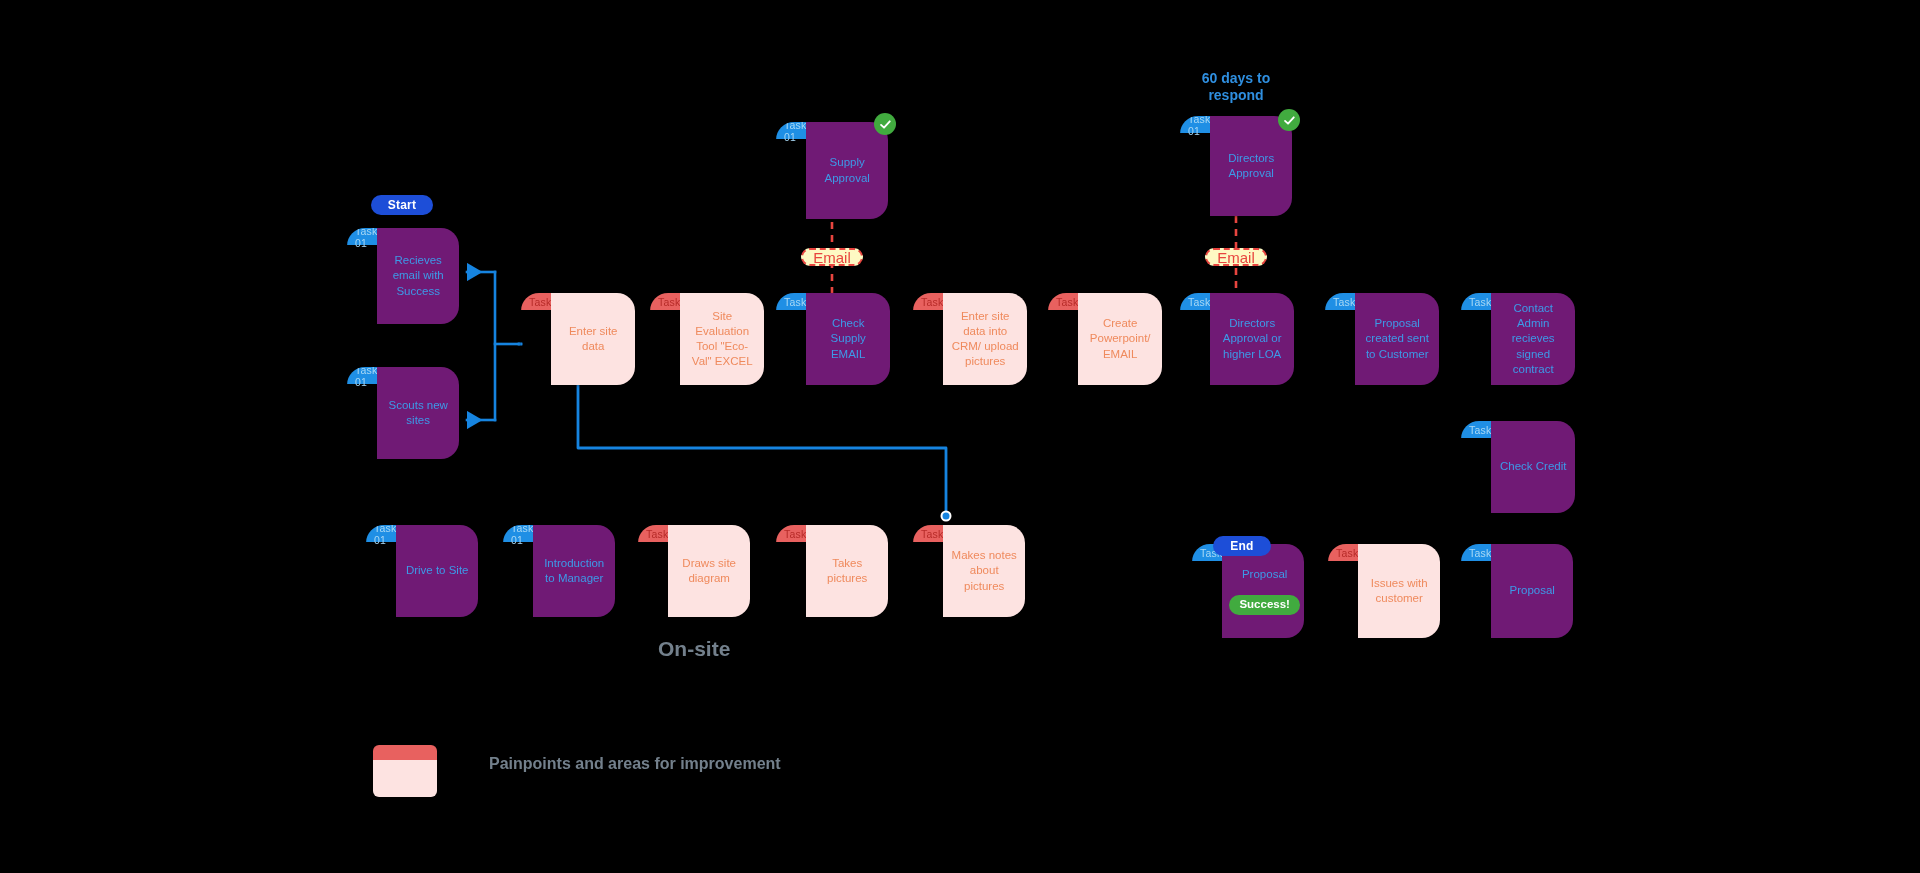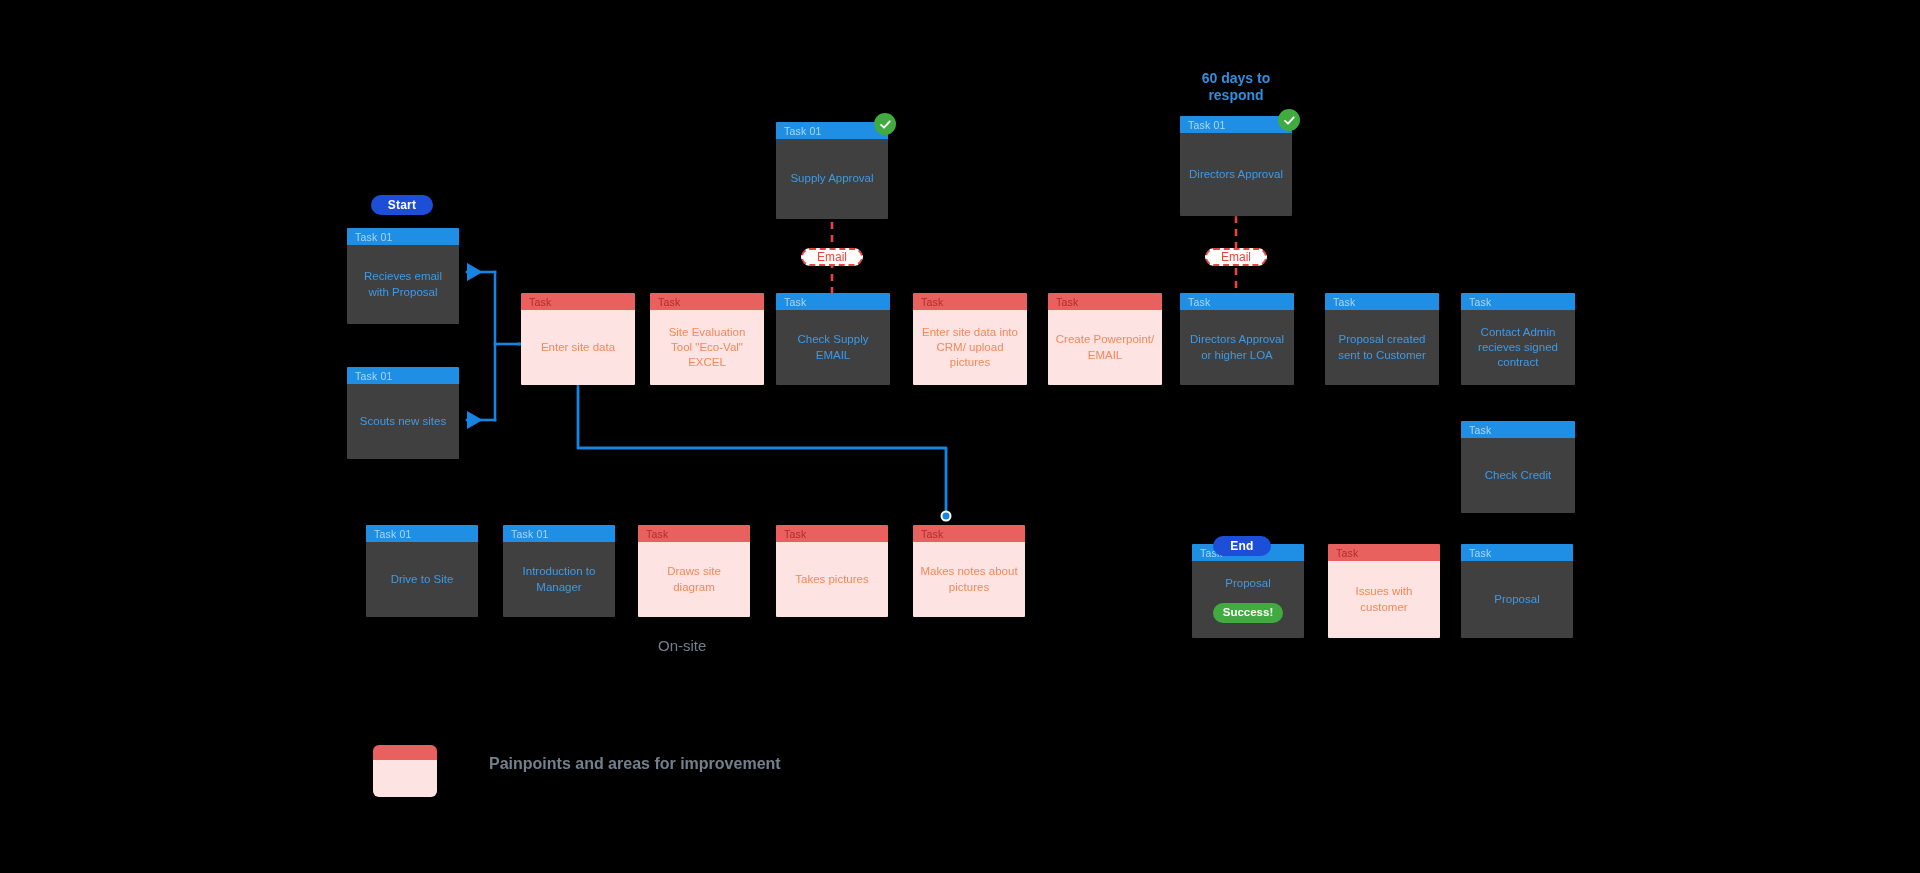--- a/index.html
+++ b/index.html
@@ -33,24 +33,23 @@
   .card {
     position: absolute;
     border-radius: 7px;
     overflow: visible;
     z-index: 3;
     box-sizing: border-box;
   }
   .card-inner {
     width: 100%;
     height: 100%;
-    border-radius: 1px;
+    border-radius: 18px;
     overflow: hidden;
     display: flex;
-    flex-direction: column;
     box-shadow: 0 1px 3px rgba(0,0,0,0.35);
   }
   .card-header {
     height: 17px;
     flex: 0 0 17px;
     display: flex;
     align-items: center;
     padding-left: 8px;
     font-size: 10.5px;
     letter-spacing: 0.2px;
@@ -67,21 +66,21 @@
     font-size: 11.5px;
     line-height: 1.32;
     box-sizing: border-box;
   }
   
   .card.blue .card-header {
     background: #1f8fe5;
     color: #a8d8f5;
   }
   .card.blue .card-body {
-    background: #404040;
+    background: #701a75;
     color: #3d9ae8;
   }
   
   .card.red .card-header {
     background: #e8615f;
     color: #b62b28;
   }
   .card.red .card-body {
     background: #fde3e1;
     color: #ef8a5d;
@@ -116,23 +115,23 @@
     margin-top: 12px;
     box-sizing: border-box;
   }
   
   .email-badge {
     position: absolute;
     height: 18px;
     width: 62px;
     border: 2px dashed #e8453f;
     border-radius: 10px;
-    background: #ffffff;
+    background: #fef9c3;
     color: #e8453f;
-    font-size: 12px;
+    font-size: 15px;
     display: flex;
     align-items: center;
     justify-content: center;
     z-index: 5;
     box-sizing: border-box;
   }
   
   .check-badge {
     position: absolute;
     width: 22px;
@@ -151,22 +150,22 @@
     color: #2f8fe0;
     font-size: 14px;
     font-weight: bold;
     text-align: center;
     line-height: 1.18;
     z-index: 4;
   }
   .section-label {
     position: absolute;
     color: #73808c;
-    font-size: 15px;
-    font-weight: normal;
+    font-size: 21px;
+    font-weight: bold;
     z-index: 4;
   }
   
   .legend-swatch {
     position: absolute;
     width: 64px;
     height: 52px;
     border-radius: 6px;
     overflow: hidden;
     display: flex;
@@ -260,21 +259,21 @@
   <div class="card blue" style="left:1180px; top:116px; width:112px; height:100px;">
     <div class="card-inner">
       <div class="card-header">Task 01</div>
       <div class="card-body">Directors Approval</div>
     </div>
   </div>
 
   <div class="card blue" style="left:347px; top:228px; width:112px; height:96px;">
     <div class="card-inner">
       <div class="card-header">Task 01</div>
-      <div class="card-body">Recieves email with Proposal</div>
+      <div class="card-body">Recieves email with Success</div>
     </div>
   </div>
 
   <div class="card blue" style="left:347px; top:367px; width:112px; height:92px;">
     <div class="card-inner">
       <div class="card-header">Task 01</div>
       <div class="card-body">Scouts new sites</div>
     </div>
   </div>
 

